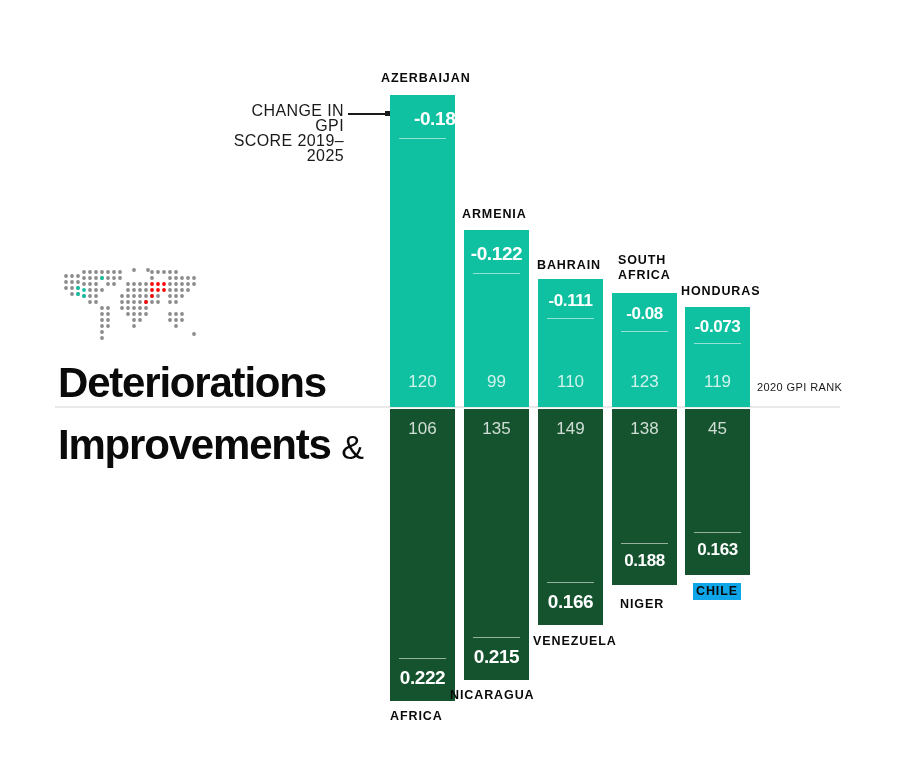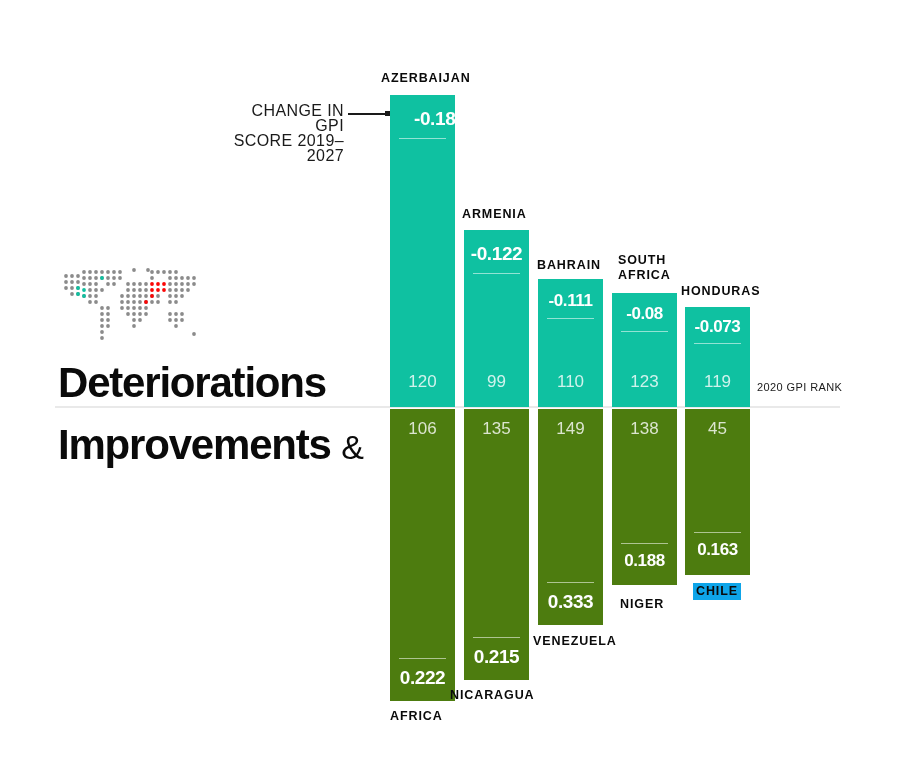--- a/index.html
+++ b/index.html
@@ -106,21 +106,21 @@
     left: 0; top: 0;
     width: 899px; height: 771px;
   }
   .col { position: absolute; }
 
   .bar {
     position: absolute;
     box-sizing: border-box;
   }
   .bar-up   { background: #0FC1A1; }
-  .bar-down { background: #4d7c0f; }
+  .bar-down { background: #14532d; }
 
   .bar-value {
     position: absolute;
     left: 0; right: 0;
     text-align: center;
     color: #ffffff;
     font-weight: bold;
     font-size: 19px;
     letter-spacing: -0.4px;
     white-space: nowrap;
@@ -310,21 +310,21 @@
 
 <div id="headline">
   <div class="headline-line">Deteriorations</div>
   <div class="headline-line"><span>Improvements</span> <span class="amp">&amp;</span></div>
 </div>
 
 <div id="baseline-divider"></div>
 
 <div id="annotation">
   <div>CHANGE IN GPI</div>
-  <div>SCORE 2019–2027</div>
+  <div>SCORE 2019–2025</div>
 </div>
 <div id="annotation-leader">
   <div class="leader-line"></div>
   <div class="leader-dot"></div>
 </div>
 
 <div id="rank-legend">2020 GPI RANK</div>
 
 <div id="chart">
 
@@ -361,21 +361,21 @@
   <div class="col">
     <div class="country-label" style="left:537px; top:258px;">BAHRAIN</div>
     <div class="bar bar-up" style="left:538px; top:279px; width:65px; height:128px;">
       <div class="bar-value small" style="top:12px;">-0.111</div>
       <div class="value-rule" style="left:9px; top:39px; width:47px;"></div>
       <div class="bar-rank rank-up" style="top:93px;">110</div>
     </div>
     <div class="bar bar-down" style="left:538px; top:409px; width:65px; height:216px;">
       <div class="bar-rank rank-down" style="top:10px;">149</div>
       <div class="value-rule" style="left:9px; top:173px; width:47px;"></div>
-      <div class="bar-value" style="top:182px;">0.333</div>
+      <div class="bar-value" style="top:182px;">0.166</div>
     </div>
     <div class="country-label" style="left:533px; top:634px;">VENEZUELA</div>
   </div>
 
   <div class="col">
     <div class="country-label" style="left:618px; top:253px;">
       <div>SOUTH</div>
       <div>AFRICA</div>
     </div>
     <div class="bar bar-up" style="left:612px; top:293px; width:65px; height:114px;">

